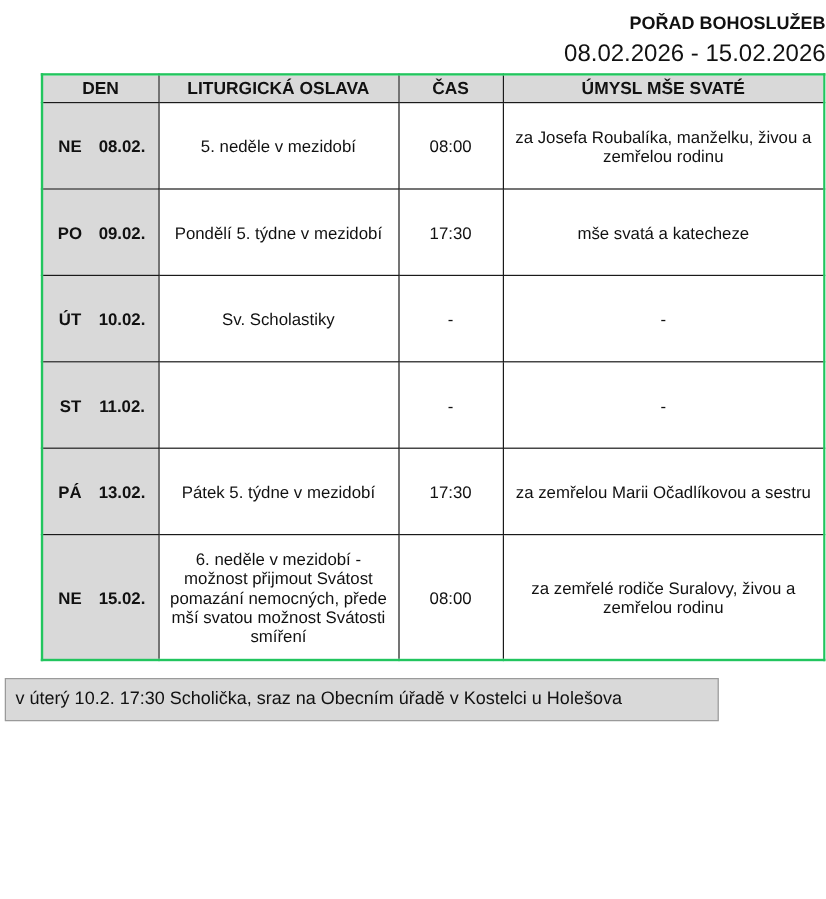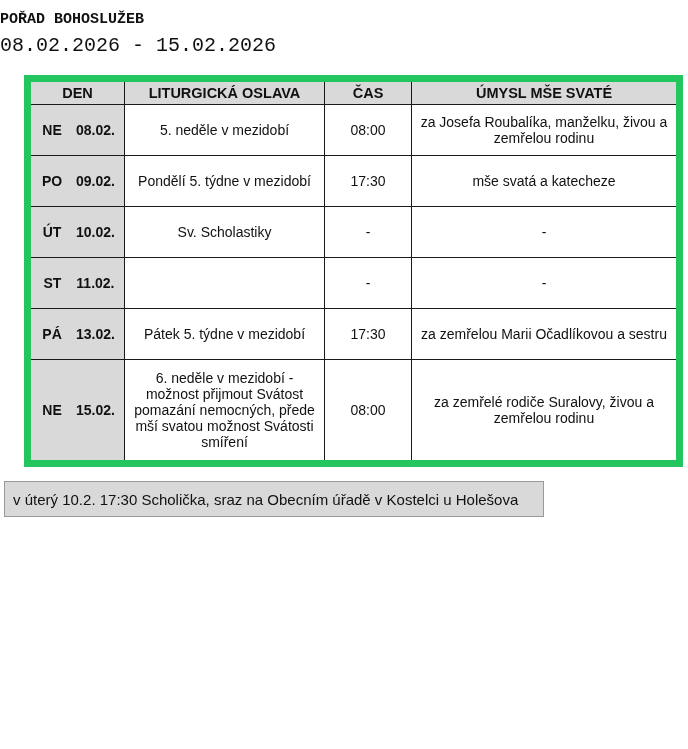--- a/index.html
+++ b/index.html
@@ -10,39 +10,38 @@
     font-family: "Liberation Sans", sans-serif;
     color: #111111;
   }
   .page {
     width: 688px;
     height: 749px;
     box-sizing: border-box;
     padding-top: 10px;
   }
   .titles {
-    text-align: left;
+    text-align: right;
     line-height: 1.35;
-    margin-bottom: 16px;
-    font-family: Liberation Mono, monospace;
+    margin-bottom: 2px;
   }
   .title, .subtitle {
     font-weight: bold;
     font-size: 15px;
   }
   .daterange {
     font-size: 20px;
     margin-top: 2px;
   }
   table.schedule {
     border-collapse: collapse;
-    margin-left: 24px;
+    margin-left: 34px;
     width: 652px;
     table-layout: fixed;
-    border: 7px solid #22c55e;
+    border: 2px solid #22c55e;
   }
   table.schedule th,
   table.schedule td {
     border: 1px solid #1a1a1a;
     font-size: 14px;
     text-align: center;
     vertical-align: middle;
     padding: 3px 6px;
     box-sizing: border-box;
     overflow: hidden;
@@ -50,34 +49,34 @@
   table.schedule th {
     background: #d9d9d9;
     font-weight: bold;
     height: 22px;
     font-size: 14.5px;
   }
   col.c-den { width: 97px; }
   col.c-oslava { width: 200px; }
   col.c-cas { width: 87px; }
   col.c-umysl { width: 268px; }
-  tr.data-row { height: 51px; }
+  tr.data-row { height: 72px; }
   tr.data-row.tall { height: 104px; }
   td.day-cell {
     background: #d9d9d9;
     font-weight: bold;
     text-align: left;
     padding-left: 8px;
     white-space: nowrap;
   }
   td.day-cell .day { display: inline-block; min-width: 24px; }
   td.day-cell .date { display: inline-block; margin-left: 8px; }
   .footer-bar {
     margin: 14px 4px 0 4px;
-    width: 540px;
+    width: 595px;
     box-sizing: border-box;
     background: #d9d9d9;
     border: 1px solid #9a9a9a;
     height: 36px;
     display: flex;
     align-items: center;
     padding-left: 8px;
     font-size: 15px;
   }
 </style>

